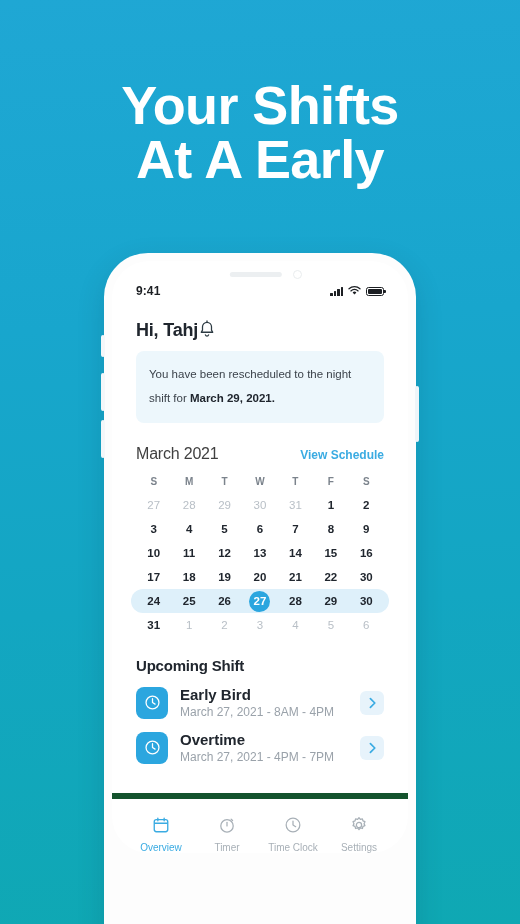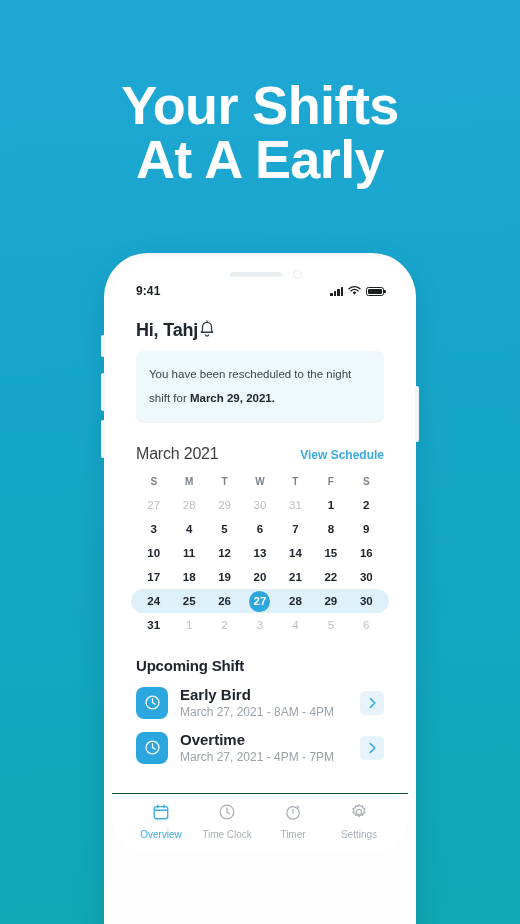--- a/index.html
+++ b/index.html
@@ -209,22 +209,22 @@
     border-radius: 6px;
     display: flex; align-items: center; justify-content: center;
     flex: 0 0 auto;
   }
 
   
   .tabbar {
     position: absolute;
     left: 0; right: 0; bottom: 0;
     height: 60px;
-    border-top: 1px solid #14532d;
-    display: flex; align-items: flex-start;
+    border-top: 6px solid #14532d;
+    display: flex; align-items: flex-end;
     padding: 9px 16px 0 16px;
   }
   .tab {
     flex: 1 1 0;
     display: flex; flex-direction: column; align-items: center; gap: 4px;
   }
   .tab-label { font-size: 10px; color: #a8b0b7; }
   .tab.active .tab-label { color: #3aabe2; }
 </style>
 </head>
@@ -400,32 +400,32 @@
           <div class="tab active">
             <span><svg width="18" height="18" viewBox="0 0 20 20">
                 <rect x="2.5" y="4" width="15" height="13.5" rx="2.4" fill="none" stroke="#3aabe2" stroke-width="1.5"></rect>
                 <path d="M2.5 8 H17.5" stroke="#3aabe2" stroke-width="1.5"></path>
                 <path d="M6.5 2.5 V5.4 M13.5 2.5 V5.4" stroke="#3aabe2" stroke-width="1.5" stroke-linecap="round"></path>
               </svg></span>
             <span class="tab-label">Overview</span>
           </div>
           <div class="tab">
             <span><svg width="18" height="18" viewBox="0 0 20 20">
-                <circle cx="10" cy="10" r="7.6" fill="none" stroke="#a8b0b7" stroke-width="1.4"></circle>
-                <path d="M10 5.6 V10 l3 1.9" fill="none" stroke="#a8b0b7" stroke-width="1.4" stroke-linecap="round" stroke-linejoin="round"></path>
-              </svg></span>
-            <span class="tab-label">Time Clock</span>
-          </div>
-          <div class="tab">
-            <span><svg width="18" height="18" viewBox="0 0 20 20">
                 <circle cx="10" cy="11" r="6.9" fill="none" stroke="#a8b0b7" stroke-width="1.4"></circle>
                 <path d="M10 7.2 V11" fill="none" stroke="#a8b0b7" stroke-width="1.4" stroke-linecap="round"></path>
                 <path d="M14.6 3.6 L16.2 5" stroke="#a8b0b7" stroke-width="1.4" stroke-linecap="round"></path>
               </svg></span>
             <span class="tab-label">Timer</span>
+          </div>
+          <div class="tab">
+            <span><svg width="18" height="18" viewBox="0 0 20 20">
+                <circle cx="10" cy="10" r="7.6" fill="none" stroke="#a8b0b7" stroke-width="1.4"></circle>
+                <path d="M10 5.6 V10 l3 1.9" fill="none" stroke="#a8b0b7" stroke-width="1.4" stroke-linecap="round" stroke-linejoin="round"></path>
+              </svg></span>
+            <span class="tab-label">Time Clock</span>
           </div>
           <div class="tab">
             <span><svg width="18" height="18" viewBox="0 0 20 20">
                 <circle cx="10" cy="10" r="2.9" fill="none" stroke="#a8b0b7" stroke-width="1.4"></circle>
                 <path d="M10 1.8 l1.5 1.9 2.3-.6 .6 2.3 2.2 .9 -1 2.2 1 2.2 -2.2 .9 -.6 2.3 -2.3-.6 -1.5 1.9 -1.5-1.9 -2.3 .6 -.6-2.3 -2.2-.9 1-2.2 -1-2.2 2.2-.9 .6-2.3 2.3 .6 Z" fill="none" stroke="#a8b0b7" stroke-width="1.4" stroke-linejoin="round"></path>
               </svg></span>
             <span class="tab-label">Settings</span>
           </div>
         </div>
 

